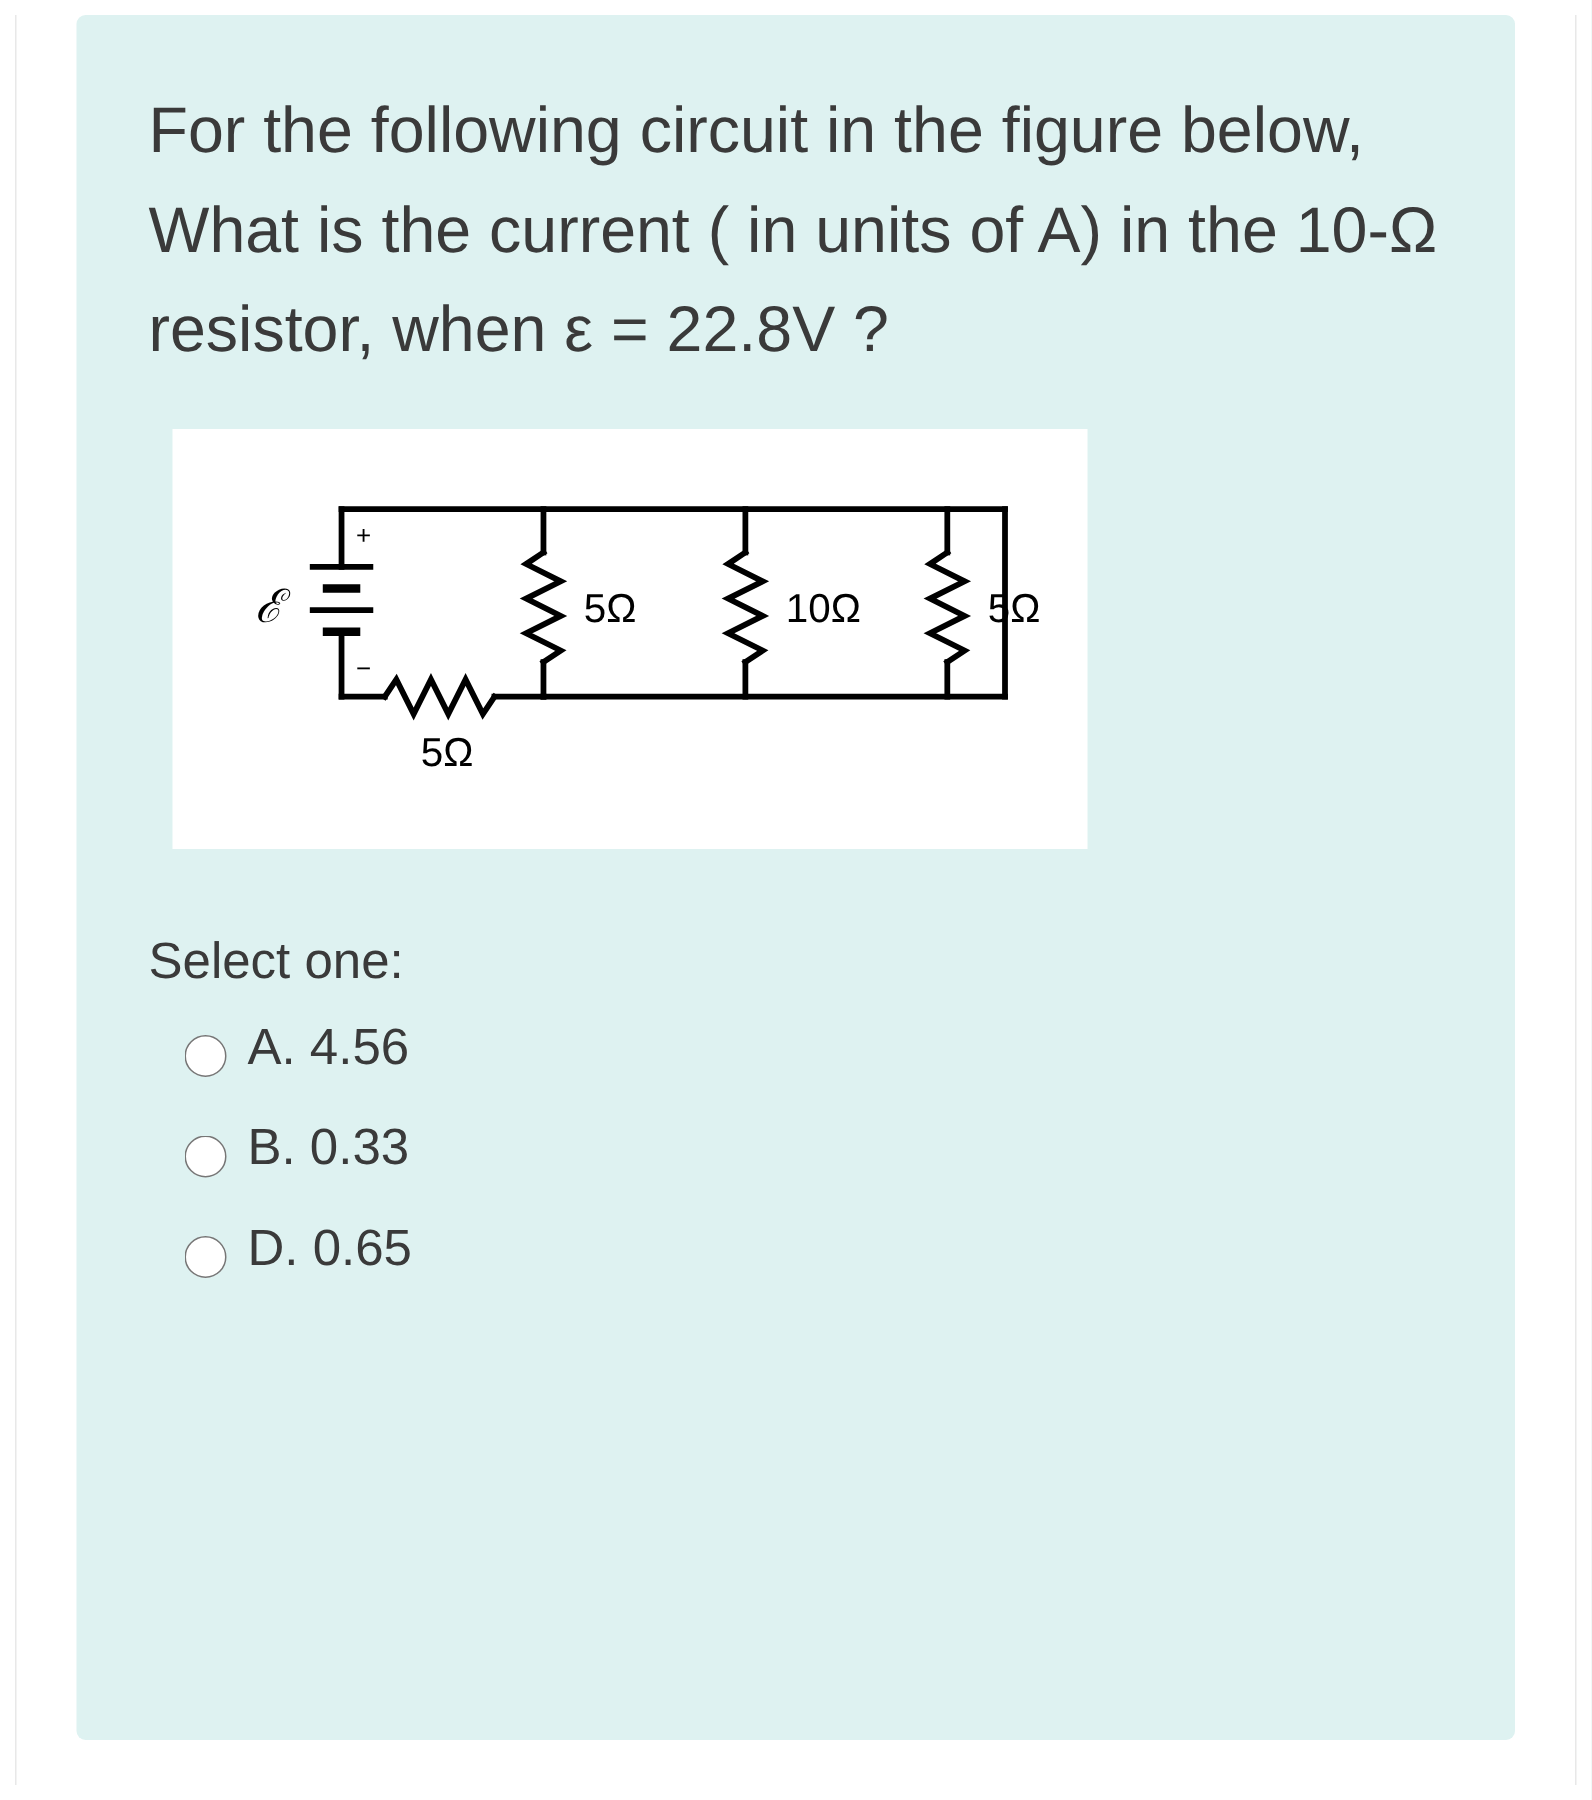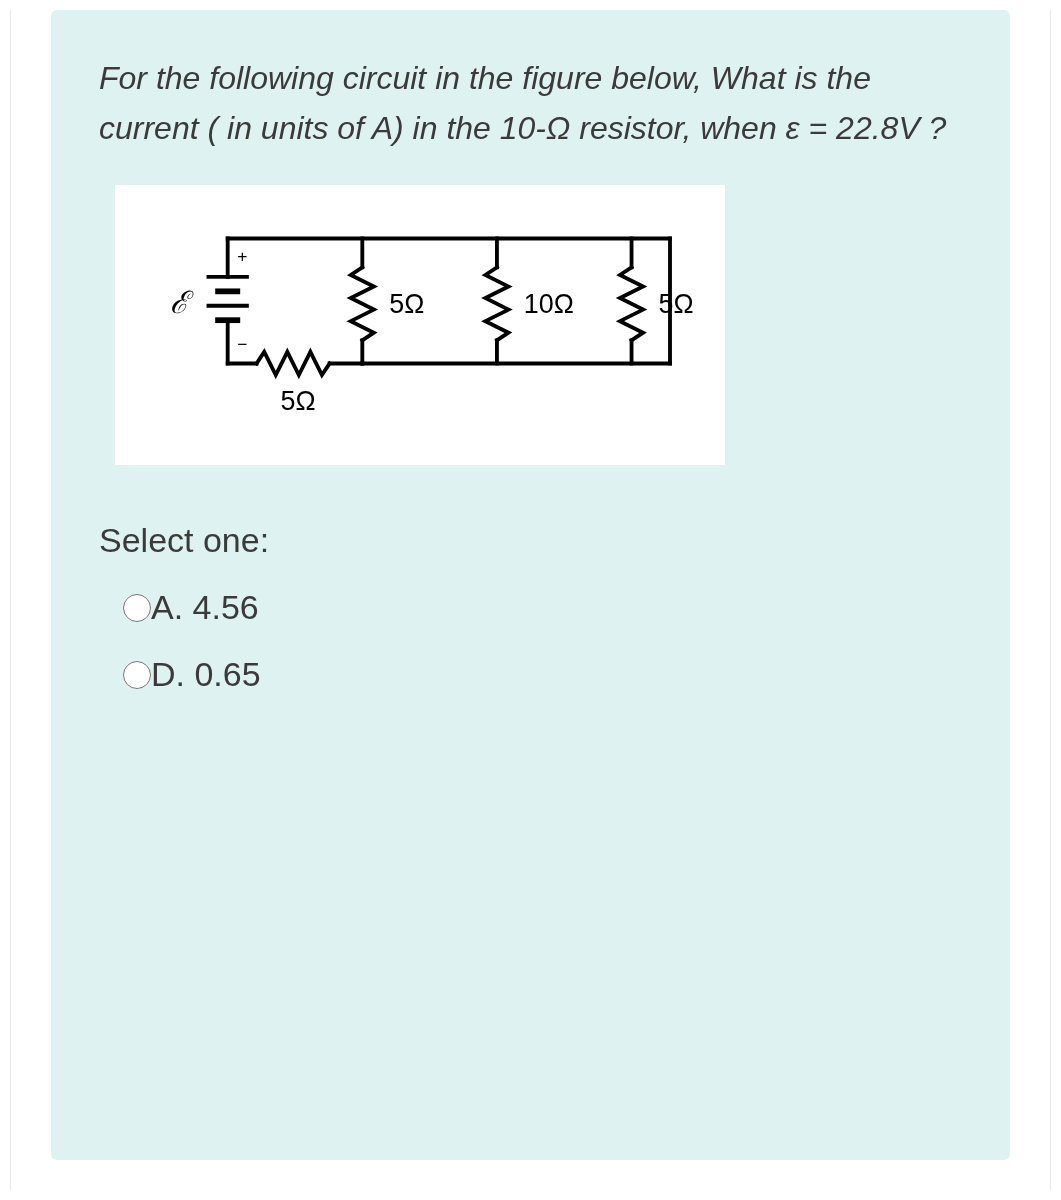--- a/index.html
+++ b/index.html
@@ -17,46 +17,46 @@
     padding: 0 40px;
     height: 100%;
   }
   .card {
     background: #def2f1;
     border-radius: 6px;
     padding: 44px 48px 56px 48px;
     min-height: 1150px;
   }
   .question {
-    font-size: 32px;
+    font-size: 43px;
     line-height: 1.55;
     color: #3a3a3a;
     margin-bottom: 32px;
-    font-style: italic;
   }
   .circuit-box {
     background: #ffffff;
     width: 610px;
     height: 280px;
     margin-left: 16px;
     margin-bottom: 56px;
     display: flex;
     align-items: center;
     justify-content: center;
   }
   .circuit-box svg { display: block; }
   .select-label {
     font-size: 34px;
     color: #3a3a3a;
-    margin-bottom: 28px;
+    margin-bottom: 18px;
   }
   .options { padding-left: 24px; }
   .option {
     display: flex;
-    align-items: center;
+    align-items: flex-end;
+    gap: 14px;
     margin-bottom: 28px;
   }
   .option input[type="radio"]{
     width: 28px;
     height: 28px;
     accent-color: #888;
     cursor: pointer;
   }
   .option label {
     font-size: 34px;
@@ -121,19 +121,23 @@
     </div>
 
     <p class="select-label">Select one:</p>
 
     <div class="options">
       <div class="option">
         <input type="radio" name="ans" id="optA" style="">
         <label for="optA">A. 4.56</label>
       </div>
       <div class="option">
+        <input type="radio" name="ans" id="optB" style="">
+        <label for="optB">B. 0.33</label>
+      </div>
+      <div class="option">
         <input type="radio" name="ans" id="optD" style="">
         <label for="optD">D. 0.65</label>
       </div>
     </div>
 
   </div>
 </div>
 
 </body></html>

